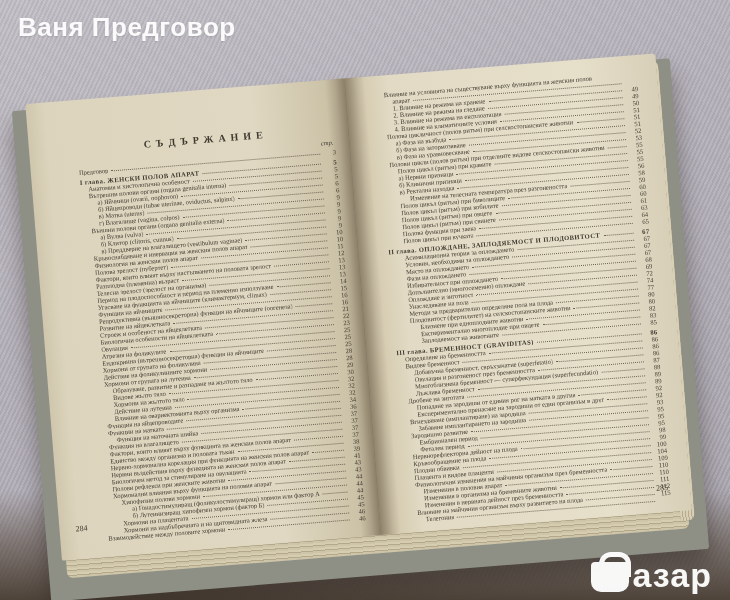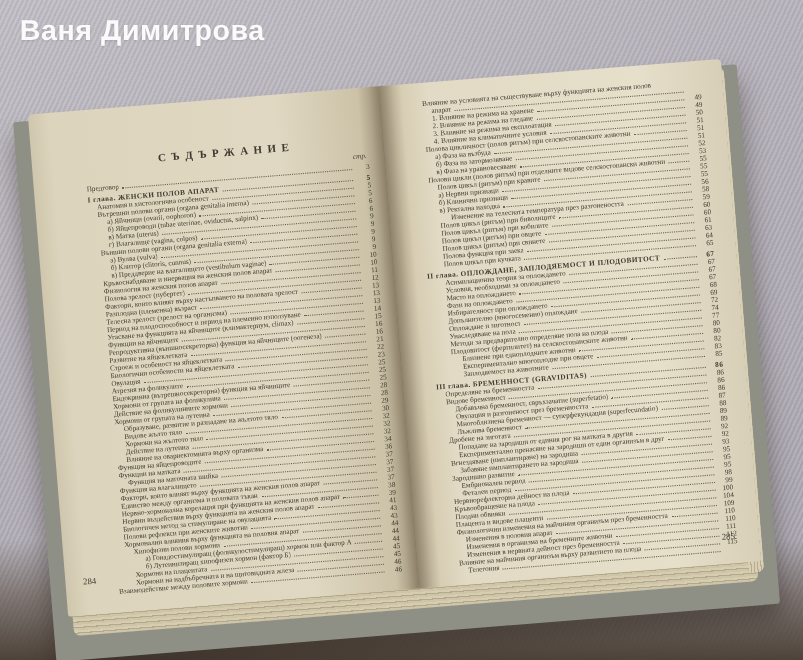--- a/index.html
+++ b/index.html
@@ -652,15 +652,22 @@
                 <span class="p"></span>
               </div>
             </div>
         </div>
         <div class="pagenum pagenum-right">285</div>
       </div>
     </div>
     <div class="spine-shadow"></div>
   </div>
 
-  <div class="username">Ваня Димитрова</div>
+  <div class="username">Ваня Предговор</div>
 
+  <div class="bazar">
+    <div class="bag">
+      <div class="bag-handle"></div>
+      <div class="bag-body"></div>
+    </div>
+    <div class="bazar-text">азар</div>
+  </div>
 </div>
 
 </body></html>

